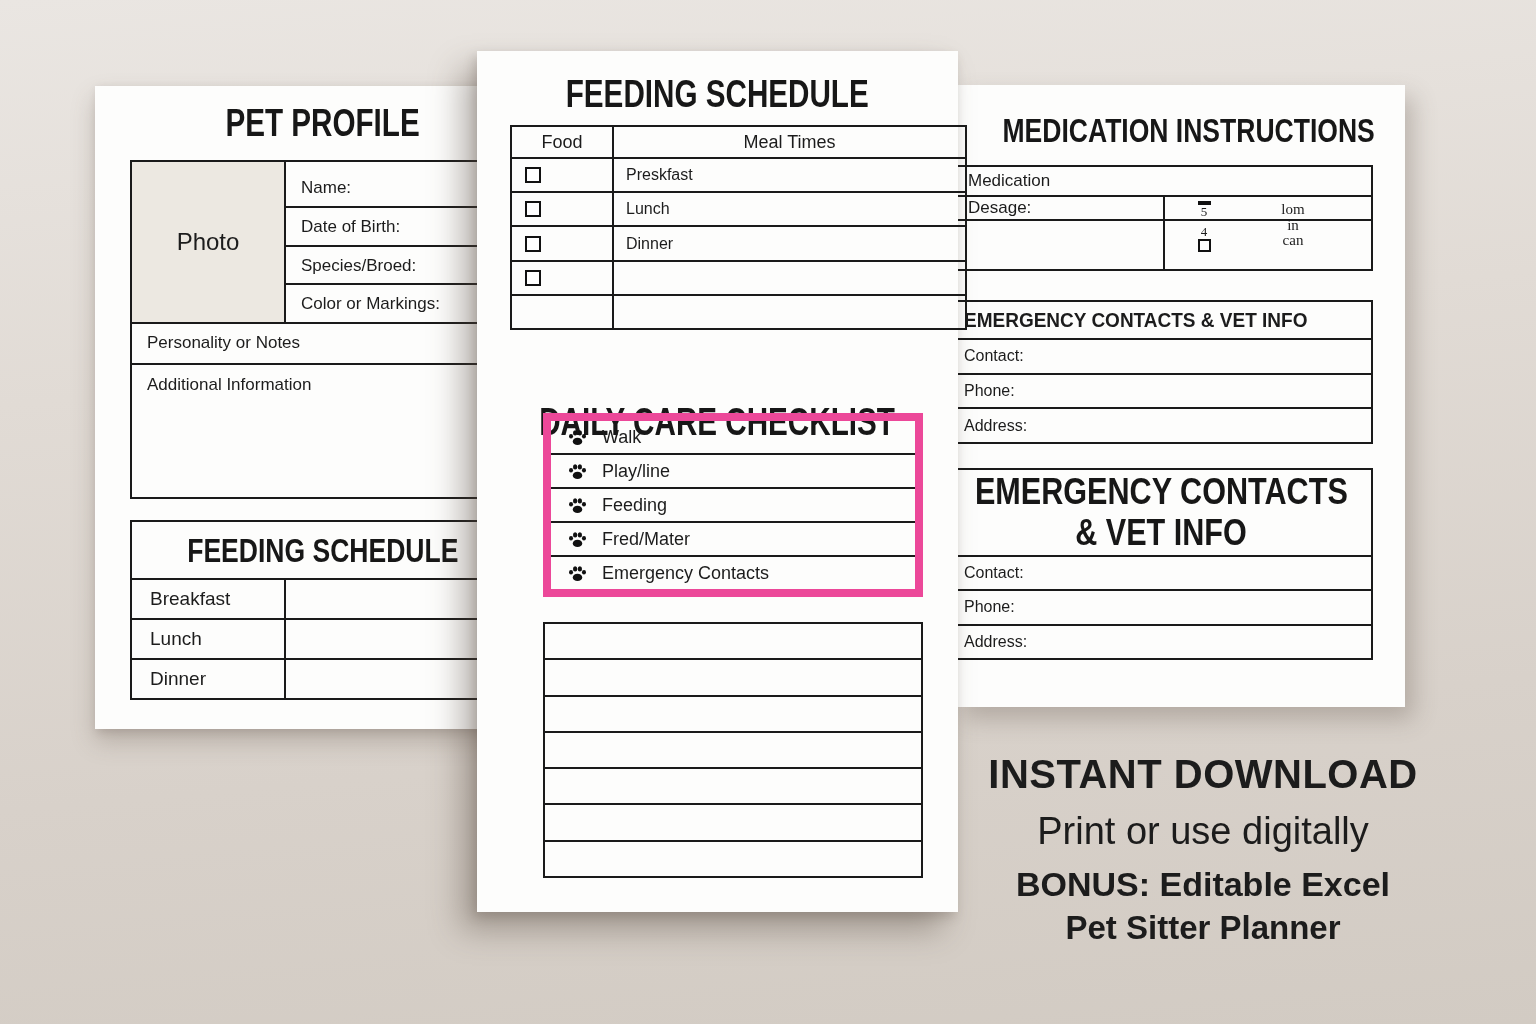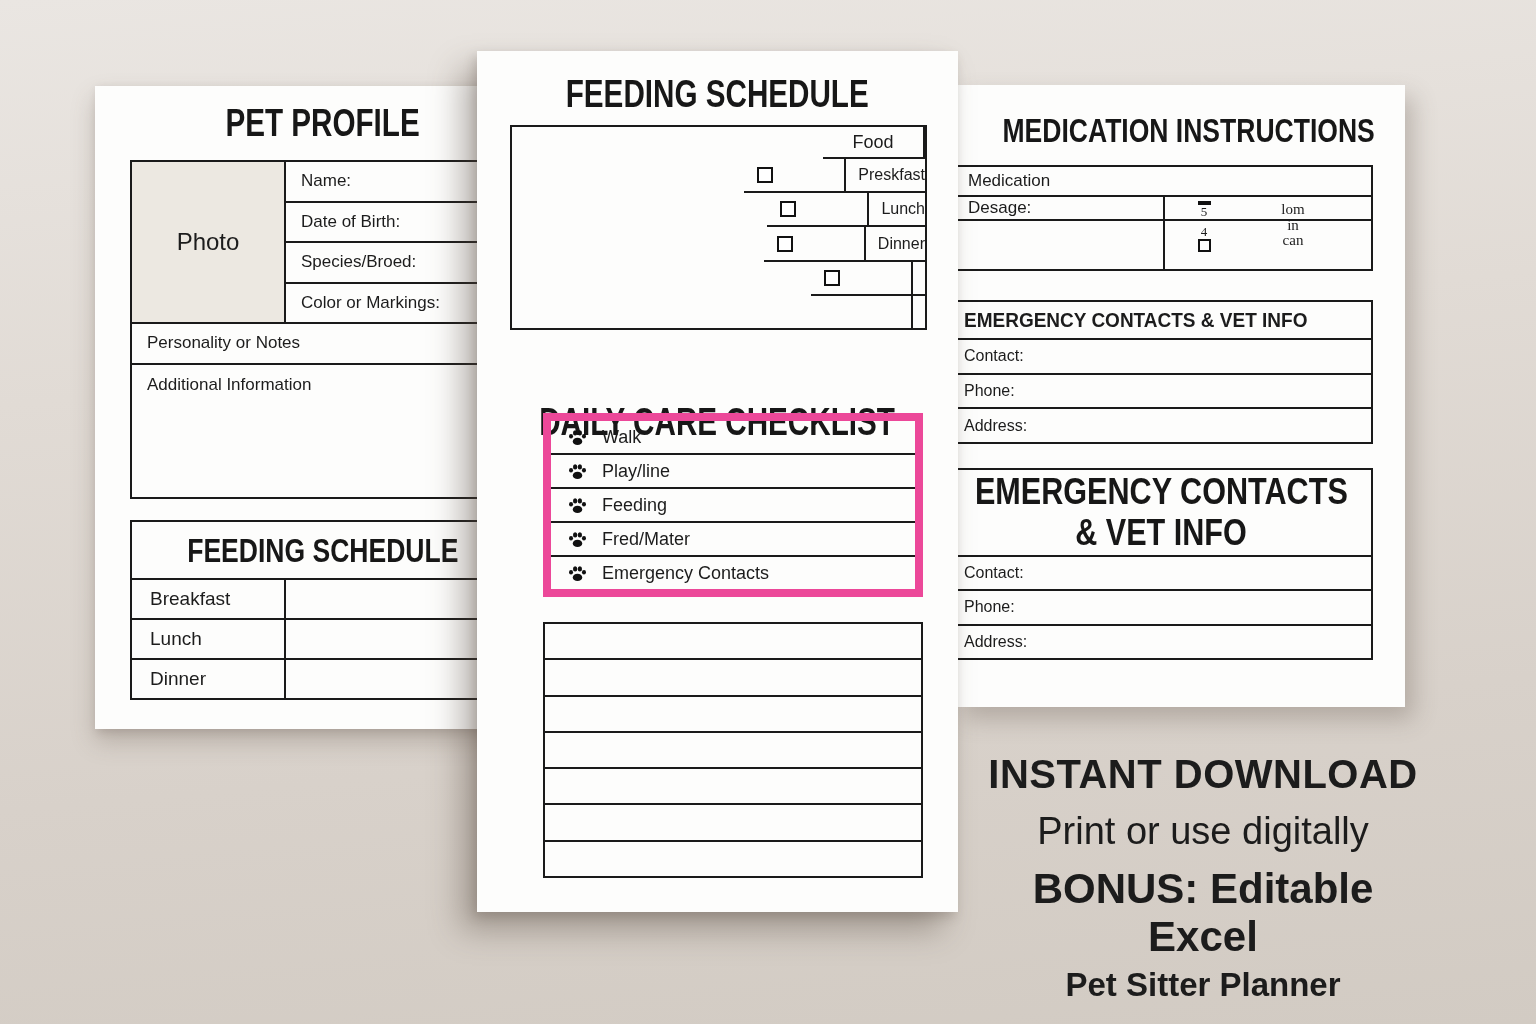--- a/index.html
+++ b/index.html
@@ -23,39 +23,39 @@
           transform-origin:center center; white-space:nowrap; color:#171717; }
   .cond85 { transform:scaleX(.85); }
 
   
   .lp-title { position:absolute; top:16px; left:35px; width:386px; text-align:center; font-size:38px; }
   .lp-main { position:absolute; left:35px; top:74px; width:386px; height:339px;
              border:2px solid #1a1a1a; display:flex; flex-direction:column; }
   .lp-top { height:162px; border-bottom:2px solid #1a1a1a; display:flex; }
   .lp-photo { width:154px; border-right:2px solid #1a1a1a; background:#ece8e1;
               display:flex; align-items:center; justify-content:center; font-size:24px; }
-  .lp-fields { flex:1; display:flex; flex-direction:column; }
+  .lp-fields { flex:1; display:flex; flex-direction:column;margin-top:7px; }
   .lp-field { flex:1; border-bottom:2px solid #1a1a1a; padding:9px 0 0 15px; font-size:17px; }
   .lp-field:last-child { border-bottom:none; }
   .lp-personality { height:41px; border-bottom:2px solid #1a1a1a; padding:9px 0 0 15px; font-size:17px; }
   .lp-additional { flex:1; padding:10px 0 0 15px; font-size:17px; }
   .lp-feed { position:absolute; left:35px; top:434px; width:386px; height:180px;
              border:2px solid #1a1a1a; display:flex; flex-direction:column; }
   .lp-feed-title { height:58px; border-bottom:2px solid #1a1a1a;
                    display:flex; align-items:center; justify-content:center; font-size:34px; }
   .lp-feed-row { flex:1; display:flex; border-bottom:2px solid #1a1a1a; }
   .lp-feed-row:last-child { border-bottom:none; }
   .lp-feed-label { width:154px; border-right:2px solid #1a1a1a; display:flex;
                    align-items:center; padding-left:18px; font-size:19px; }
   .lp-feed-blank { flex:1; }
 
   
   .mp-title { position:absolute; top:22px; left:0; width:100%; text-align:center; font-size:38px; }
-  .mp-feed { position:absolute; left:33px; top:74px; width:417px; height:205px;
-             border:2px solid #1a1a1a; display:flex; flex-direction:column;align-items:flex-end; }
+  .mp-feed { position:absolute; left:33px; top:74px; width:457px; height:205px;
+             border:2px solid #1a1a1a; display:flex; flex-direction:column; }
   .mp-feed-header { height:32px; border-bottom:2px solid #1a1a1a; display:flex; }
   .mp-col-food { width:102px; border-right:2px solid #1a1a1a; display:flex;
                  align-items:center; justify-content:center; font-size:18px; }
   .mp-col-meal { flex:1; display:flex; align-items:center; justify-content:center; font-size:18px; }
   .mp-feed-row { flex:1; display:flex; border-bottom:2px solid #1a1a1a; }
   .mp-feed-row:last-child { border-bottom:none; }
   .mp-cb-cell { width:102px; border-right:2px solid #1a1a1a; display:flex;
                 align-items:center; padding-left:13px; }
   .mp-meal-cell { flex:1; display:flex; align-items:center; padding-left:12px; font-size:16px; }
   .cb { width:16px; height:16px; border:2px solid #111; background:#fff; }
@@ -101,21 +101,21 @@
                    flex-direction:column; align-items:center; justify-content:center;
                    font-size:36px; line-height:1.12; }
   .rp-ec-row { flex:1; display:flex; align-items:center; padding-left:12px;
                border-bottom:2px solid #1a1a1a; font-size:16px; }
   .rp-ec-row:last-child { border-bottom:none; }
 
   
   .promo { position:absolute; left:986px; top:752px; width:434px; text-align:center; z-index:4; }
   .promo-l1 { font-size:40px; font-weight:600; letter-spacing:.5px; margin-bottom:13px; }
   .promo-l2 { font-size:38px; font-weight:400; margin-bottom:12px; }
-  .promo-l3 { font-size:42px; font-weight:600; margin-bottom:5px; }
+  .promo-l3 { font-size:34px; font-weight:600; margin-bottom:5px; }
   .promo-l4 { font-size:33px; font-weight:600; }
 </style>
 </head>
 <body>
 
 <div class="stage">
 
   <div class="page page-left">
     <div class="lp-title">
       <span class="cond">PET PROFILE</span>
@@ -157,20 +157,21 @@
   </div>
 
   <div class="page page-mid">
     <div class="mp-title">
       <span class="cond">FEEDING SCHEDULE</span>
     </div>
 
     <div class="mp-feed">
       <div class="mp-feed-header">
         <div class="mp-col-food">Food</div>
+        <div class="mp-col-meal">Meal Times</div>
       </div>
       <div class="mp-feed-row">
         <div class="mp-cb-cell">
             <span class="cb"></span>
           </div>
         <div class="mp-meal-cell">Preskfast</div>
       </div>
       <div class="mp-feed-row">
         <div class="mp-cb-cell">
             <span class="cb"></span>

